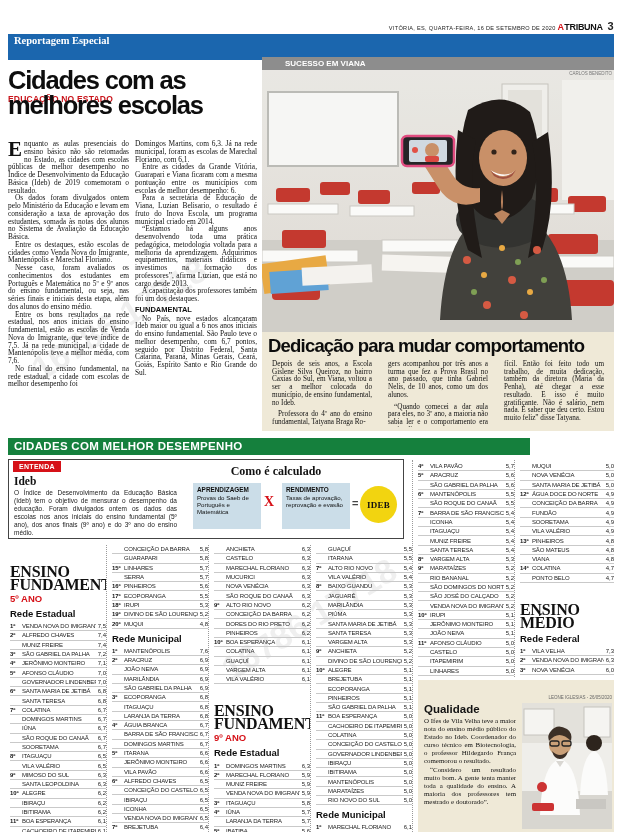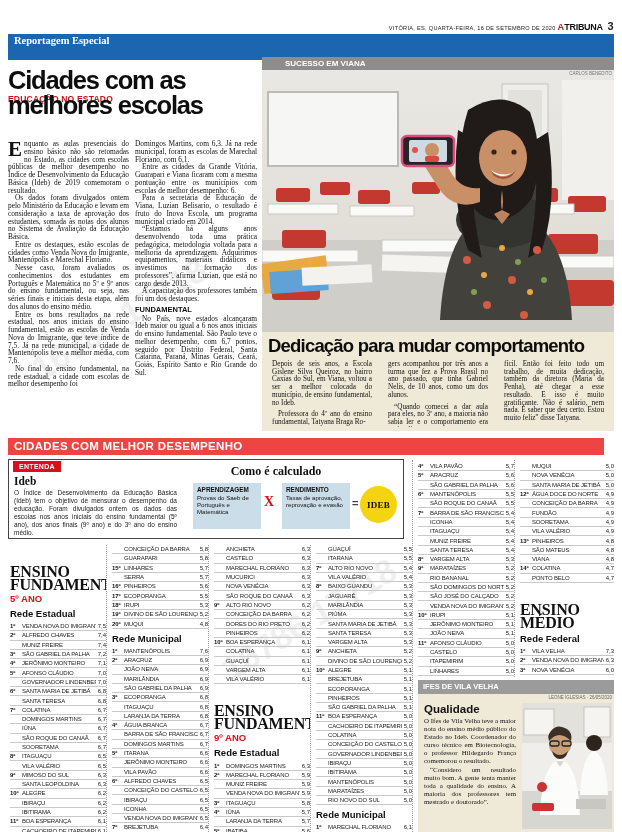--- a/index.html
+++ b/index.html
@@ -36,21 +36,21 @@
 
   
   .captionbox{left:262px;top:332px;width:352px;height:99px;background:#efe9d7;}
   .caph{left:268px;top:335px;width:344px;font-size:18.5px;font-weight:700;letter-spacing:-.8px;color:#0d0d0d;}
   .capcol{top:357px;width:108px;height:70px;overflow:hidden;font-family:"Liberation Serif",serif;
           font-size:7.2px;line-height:7.7px;text-align:justify;}
   .capcol p{margin:4px;} .capcol p + p{text-indent:6px;}
   .capc1{left:268px;} .capc2{left:384px;} .capc3{left:500px;}
 
   
-  .redbanner{left:8px;top:438px;width:596px;height:17px;background:#ef4444;color:#fff;
+  .redbanner{left:8px;top:438px;width:522px;height:17px;background:#15803d;color:#fff;
              font-weight:700;font-size:11.5px;line-height:17px;padding-left:6px;letter-spacing:.3px;box-sizing:border-box;}
 
   
   .explainer{left:8px;top:459px;width:396px;height:80px;border:1px solid #444;box-sizing:border-box;background:#fff;}
   .entenda-tag{left:13px;top:461px;background:#d61118;color:#fff;font-weight:700;font-size:7px;
                padding:2px 6px;letter-spacing:.3px;}
   .ideb-title{left:14px;top:475px;font-family:"Liberation Serif",serif;font-weight:700;font-size:11.5px;}
   .ideb-text{left:14px;top:489px;width:163px;font-size:6.5px;line-height:8px;text-align:justify;color:#1a1a1a;}
   .calc-title{left:196px;top:464px;width:160px;text-align:center;font-family:"Liberation Serif",serif;
               font-weight:700;font-size:12px;}
@@ -1029,21 +1029,20 @@
       </div>
     </div>
 
   <div class="abs vsep sep1"></div>
   <div class="abs vsep sep2"></div>
   <div class="abs vsep sep3"></div>
   <div class="abs vsep sep4"></div>
   <div class="abs vsep sep5"></div>
 
   <div class="abs ifesbox"></div>
-  <div class="abs ifesbar">IFES DE VILA VELHA</div>
   <div class="abs ifescredit">LEONE IGLESIAS - 26/05/2020</div>
   <div class="abs ifestitle">Qualidade</div>
   <div class="abs ifestext">
       <p>O Ifes de Vila Velha teve a maior nota do ensino médio público do Estado no Ideb. Coordenador do curso técnico em Biotecnologia, o professor Hildegardo França comemorou o resultado.</p>
       <p>“Considero um resultado muito bom. A gente tenta manter toda a qualidade do ensino. A maioria dos professores tem mestrado e doutorado”.</p>
     </div>
   <svg class="abs ifesphoto" viewBox="0 0 90 126" preserveAspectRatio="none">
     <rect width="90" height="126" fill="#efeeea"></rect>
     <rect y="0" width="90" height="40" fill="#e3e1db"></rect>
     <rect y="88" width="90" height="38" fill="#d8d6d0"></rect>

